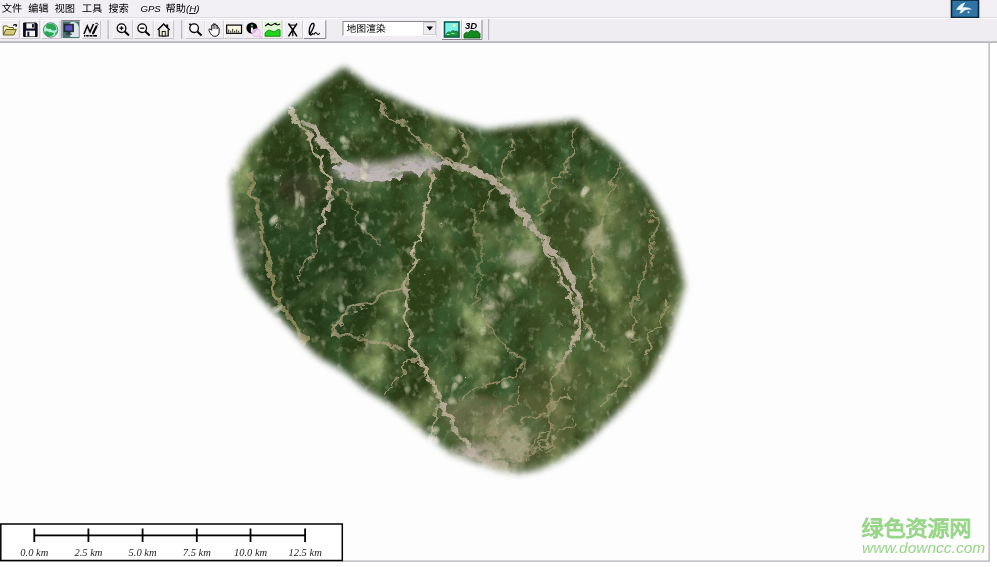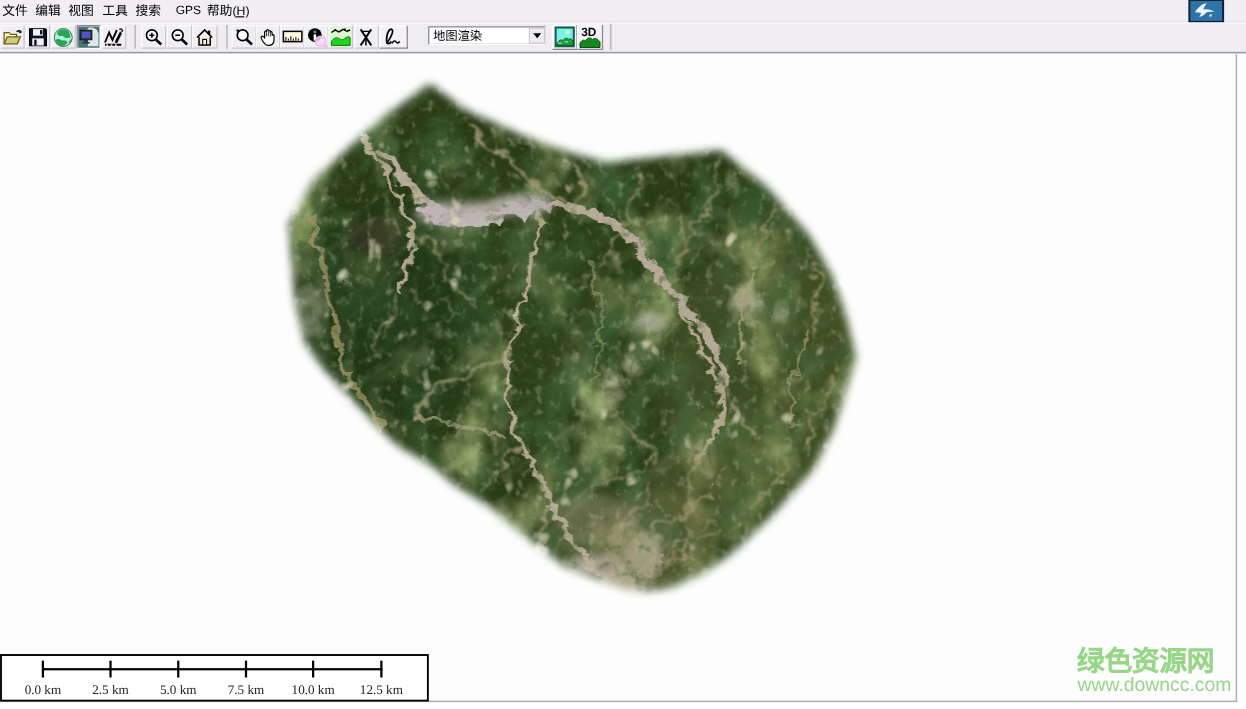--- a/index.html
+++ b/index.html
@@ -1,15 +1,15 @@
 <!DOCTYPE html>
 <html><head><meta charset="utf-8"><style>
 html,body{margin:0;padding:0;background:#fff;}
 #wrap{position:relative;width:997px;height:567px;overflow:hidden;
-font-family:"Liberation Sans",sans-serif;}
+font-family:"Liberation Sans",sans-serif;font-style:italic;}
 </style></head><body>
 <div id="wrap">
 <svg width="997" height="567" viewBox="0 0 997 567" xmlns="http://www.w3.org/2000/svg">
 <defs>
 <path id="poly" d="M344,67 L373,88 L419,109 L452,121 L485,130 L530,125 L577,120
  L614,150 L647,188 L666,221 L676,250 L685,286 L667,343 L651,375 L618,412 L584,444
  L562,459 L539,469 L517,473 L499,471 L484,465 L451,453 L435,440 L419,428 L390,404
  L364,388 L346,373 L319,357 L301,341 L281,319 L258,294 L244,274 L236,240 L231,179
  L251,144 L278,119 L311,90 Z"></path>
 <filter id="fb3" x="-10%" y="-10%" width="120%" height="120%">

